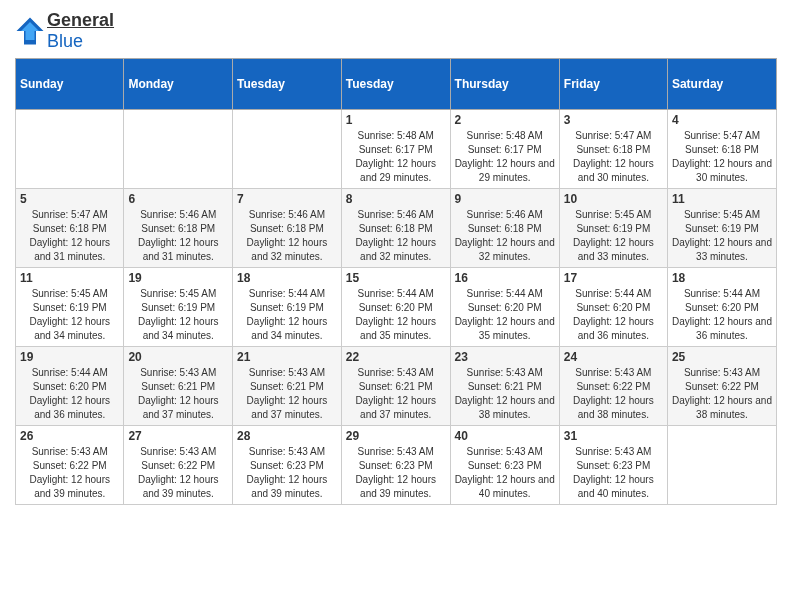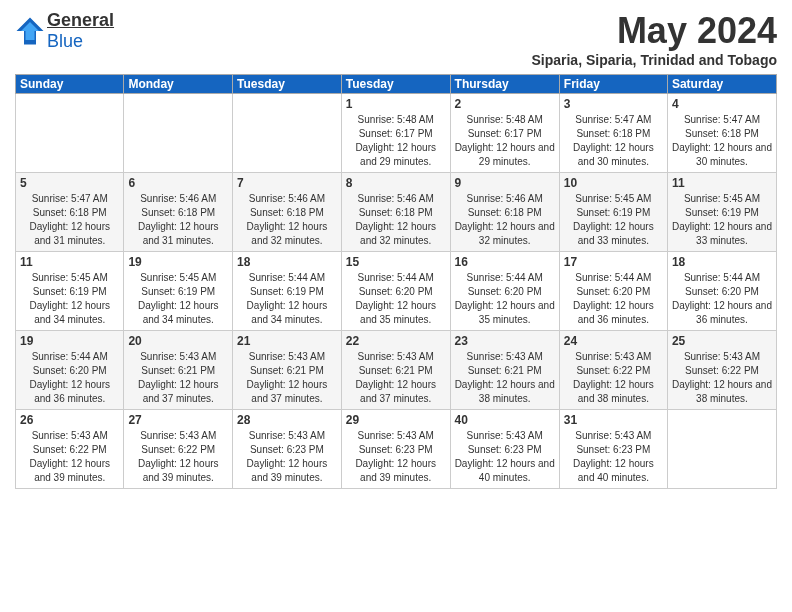--- a/index.html
+++ b/index.html
@@ -7,21 +7,21 @@
     .container { padding: 10px 15px; }
     .header-row { display: flex; justify-content: space-between; align-items: flex-start; margin-bottom: 4px; }
     .logo { display: flex; align-items: center; }
     .logo-text-general { font-size: 18px; font-weight: bold; color: #333; text-decoration: underline; }
     .logo-text-blue { font-size: 18px; font-weight: normal; color: #1565C0; }
     .logo-icon { width: 30px; height: 30px; margin-right: 2px; }
     .title-block { text-align: right; }
     .month-title { font-size: 36px; font-weight: bold; color: #333; }
     .location { font-size: 14px; color: #333; font-weight: bold; }
     .calendar { width: 100%; border-collapse: collapse; margin-top: 6px; }
-    .calendar th { background: #1565C0; color: #fff; font-size: 12px; font-weight: bold; padding: 2px 4px; text-align: left; border: 1px solid #aaa; }
+    .calendar th { background: #1565C0; color: #fff; font-size: 12px; font-weight: bold; padding: 18px 4px; text-align: left; border: 1px solid #aaa; }
     .calendar td { border: 1px solid #ccc; vertical-align: top; padding: 3px 4px; font-size: 10px; color: #333; width: 113px; min-height: 70px; background: #fff; }
     .calendar tr:nth-child(even) td { background: #f5f5f5; }
     .day-num { font-size: 12px; font-weight: bold; margin-bottom: 2px; }
     .day-info { font-size: 10px; line-height: 1.4; text-align: center; }
     .empty { background: #fff !important; }
   </style>
 </head>
 <body>
 
 <div class="container">
@@ -29,24 +29,20 @@
     <div class="logo">
       <svg class="logo-icon" viewBox="0 0 40 40" xmlns="http://www.w3.org/2000/svg">
         <polygon points="20,2 38,20 28,20 28,38 12,38 12,20 2,20" fill="#1565C0"></polygon>
         <polygon points="20,8 32,20 26,20 26,32 14,32 14,20 8,20" fill="#42A5F5"></polygon>
       </svg>
       <div>
         <span class="logo-text-general">General</span><br>
         <span class="logo-text-blue">Blue</span>
       </div>
     </div>
-    <div class="title-block">
-      <div class="month-title">May 2024</div>
-      <div class="location">Siparia, Siparia, Trinidad and Tobago</div>
-    </div>
   </div>
 
   <table class="calendar">
     <thead>
       <tr>
         <th>Sunday</th>
         <th>Monday</th>
         <th>Tuesday</th>
         <th>Tuesday</th>
         <th>Thursday</th>

